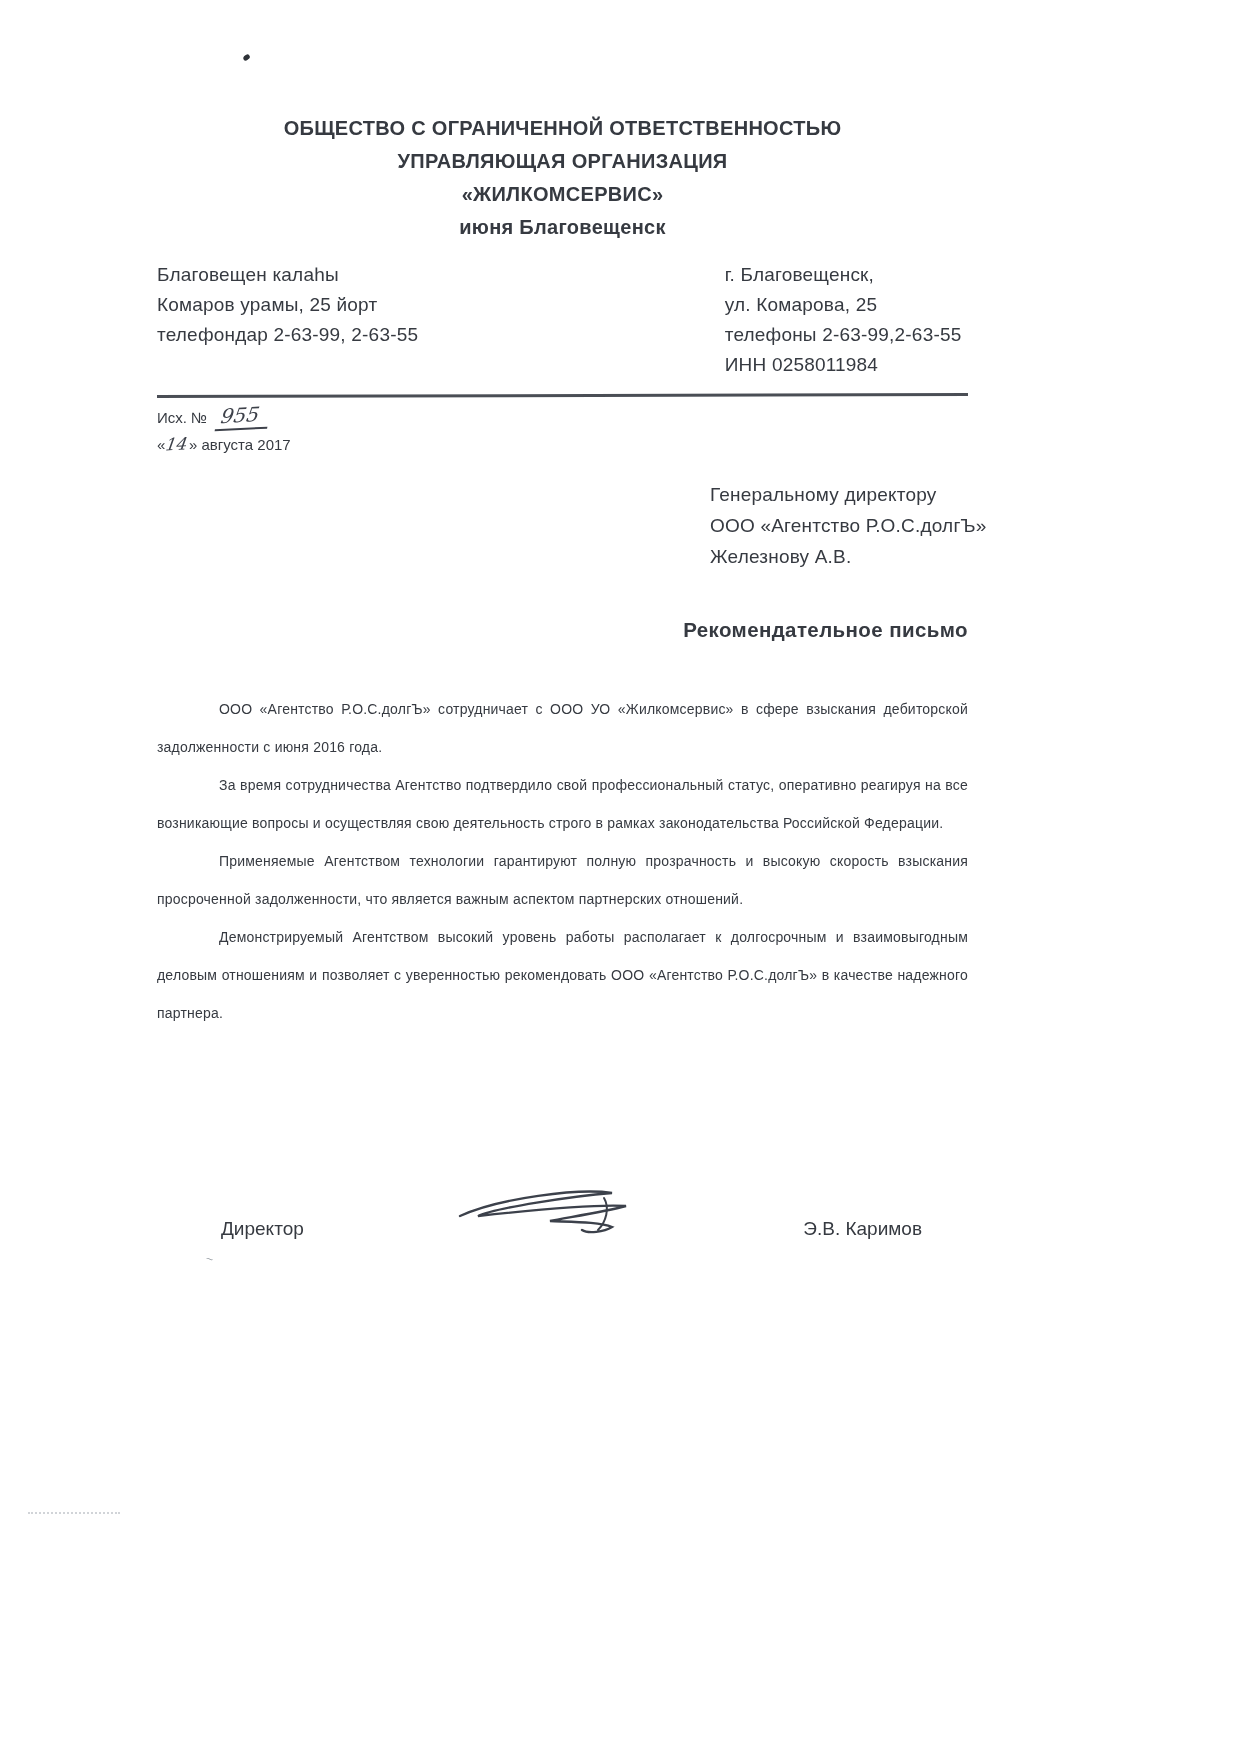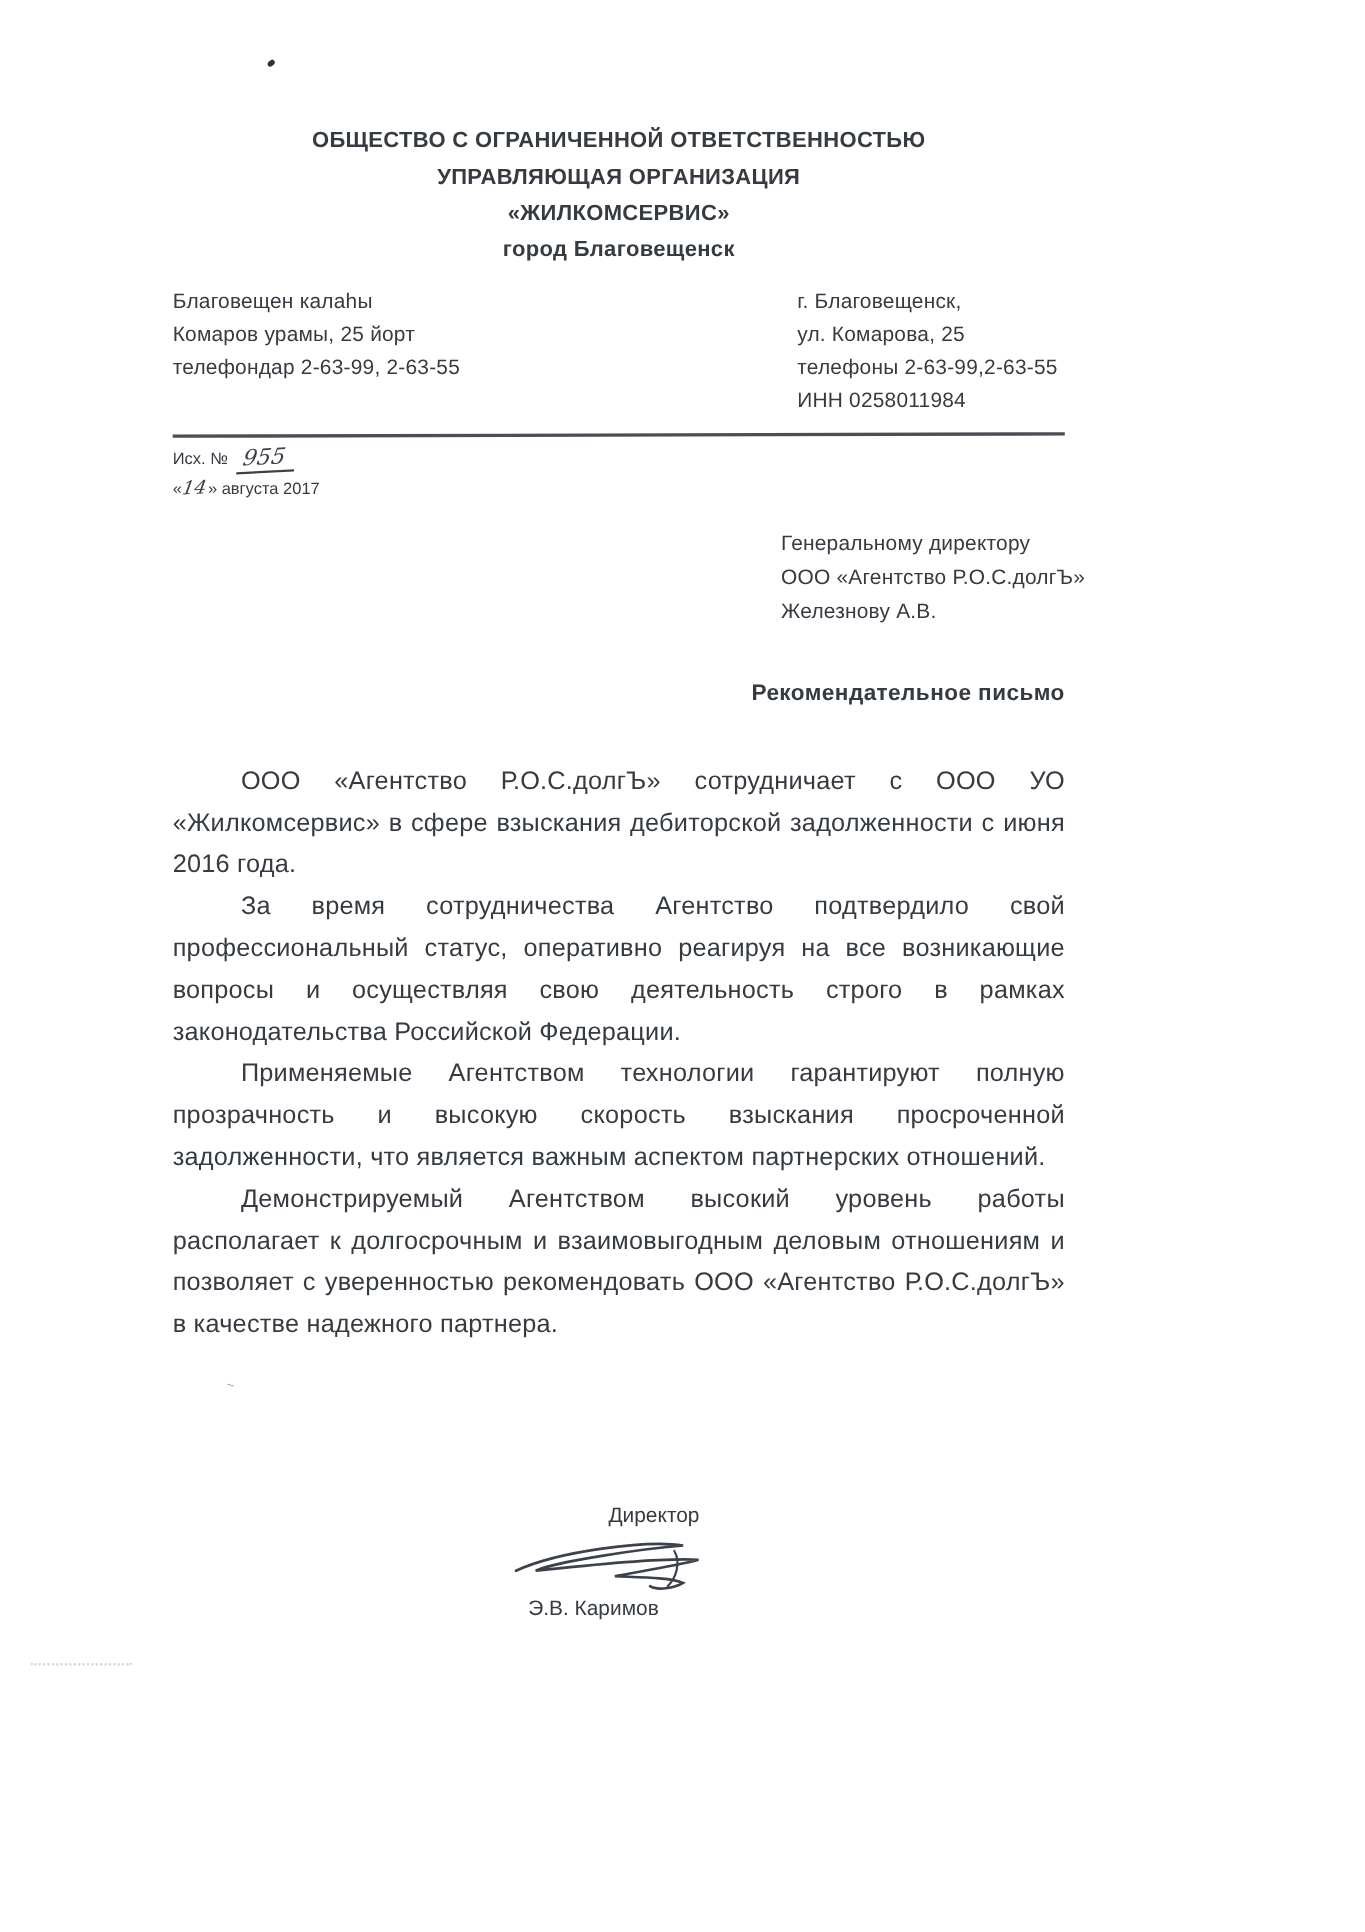--- a/index.html
+++ b/index.html
@@ -34,44 +34,44 @@
     color:#3d414a;
   }
   .hw-num{border-bottom:2px solid #3d414a;padding:0 10px 1px 4px;margin-left:4px;}
   .date-line{margin-top:2px;}
   .hw-day{font-size:17px;padding:0 1px;}
   
   .recipient{margin-top:22px;margin-left:553px;font-size:19px;line-height:31px;letter-spacing:.2px;white-space:nowrap;}
   
   .letter-title{margin-top:46px;text-align:right;font-weight:bold;font-size:20.5px;letter-spacing:.4px;}
   
-  .letter-body{margin-top:48px;font-size:23px;line-height:38px;text-align:justify;letter-spacing:.2px;}
+  .letter-body{margin-top:48px;font-size:14px;line-height:38px;text-align:justify;letter-spacing:.2px;}
   .letter-body p{margin:0;text-indent:62px;}
   
-  .sig-row{margin-top:146px;display:flex;align-items:center;font-size:19px;flex-direction:column;}
+  .sig-row{margin-top:146px;display:flex;align-items:flex-end;font-size:19px;}
   .sig-role{margin-left:64px;}
   .sig-art{flex:1;display:flex;justify-content:center;align-items:center;}
   .sig-name{margin-right:46px;white-space:nowrap;}
   
   .artifact-dot{position:absolute;left:243px;top:55px;width:7px;height:5px;background:#2e3238;border-radius:60% 40% 50% 50%;transform:rotate(-35deg);}
   .artifact-tick{position:absolute;left:206px;top:1252px;color:#9aa0a6;font-size:12px;transform:rotate(12deg);}
   .artifact-dashes{position:absolute;left:28px;top:1512px;width:92px;border-top:2px dotted #b9bec4;opacity:.65;}
 </style>
 </head>
 <body>
 
 <div class="page">
 
   <span class="artifact-dot"></span>
 
   <div class="org-header">
     <div>ОБЩЕСТВО С ОГРАНИЧЕННОЙ ОТВЕТСТВЕННОСТЬЮ</div>
     <div>УПРАВЛЯЮЩАЯ ОРГАНИЗАЦИЯ</div>
     <div>«ЖИЛКОМСЕРВИС»</div>
-    <div>город Благовещенск</div>
+    <div>июня Благовещенск</div>
   </div>
 
   <div class="addr-row">
     <div class="addr-col left">
       <div>Благовещен калаһы</div>
       <div>Комаров урамы, 25 йорт</div>
       <div>телефондар 2-63-99, 2-63-55</div>
     </div>
     <div class="addr-col right">
       <div>г. Благовещенск,</div>

